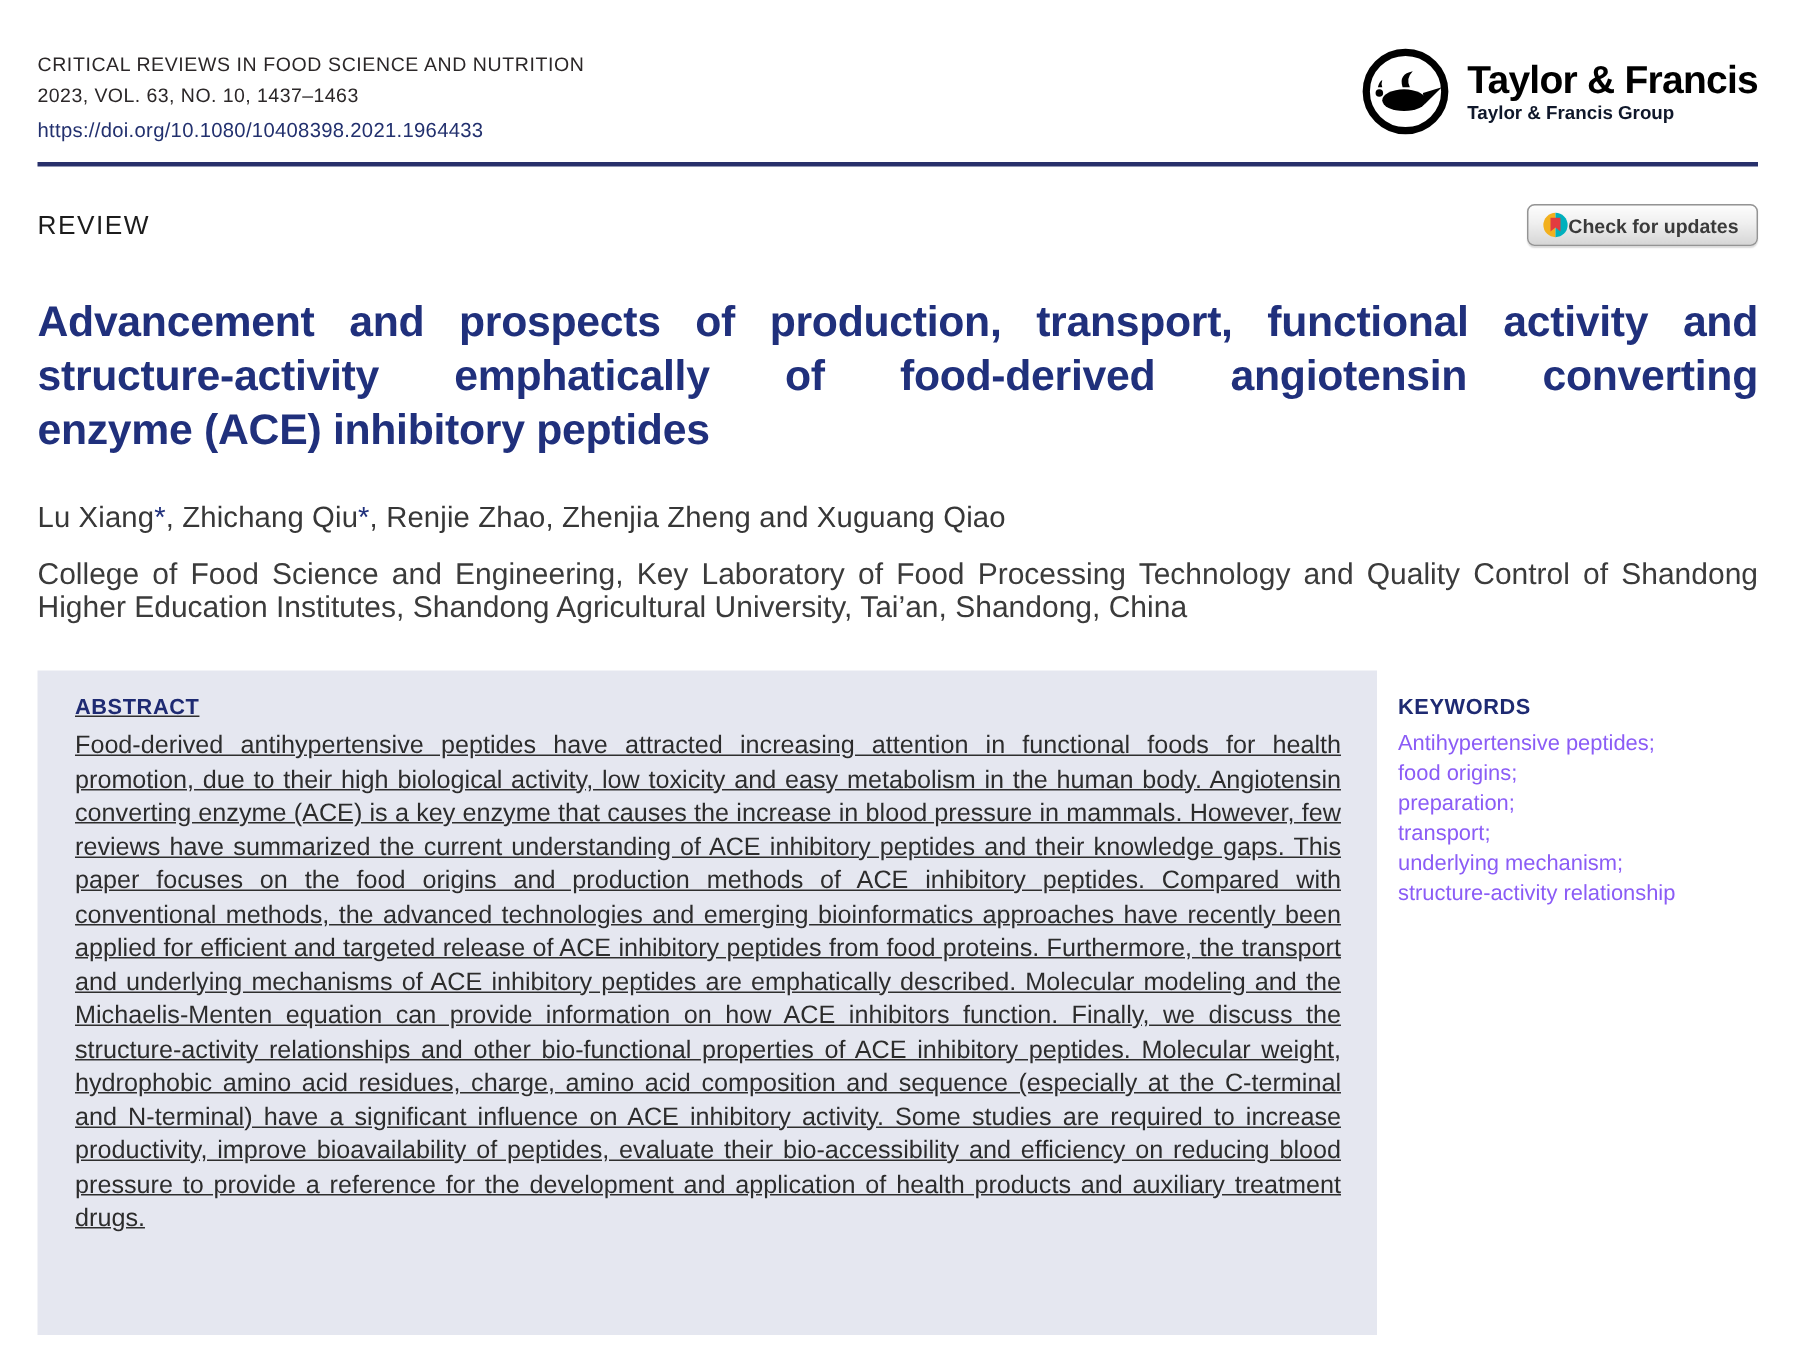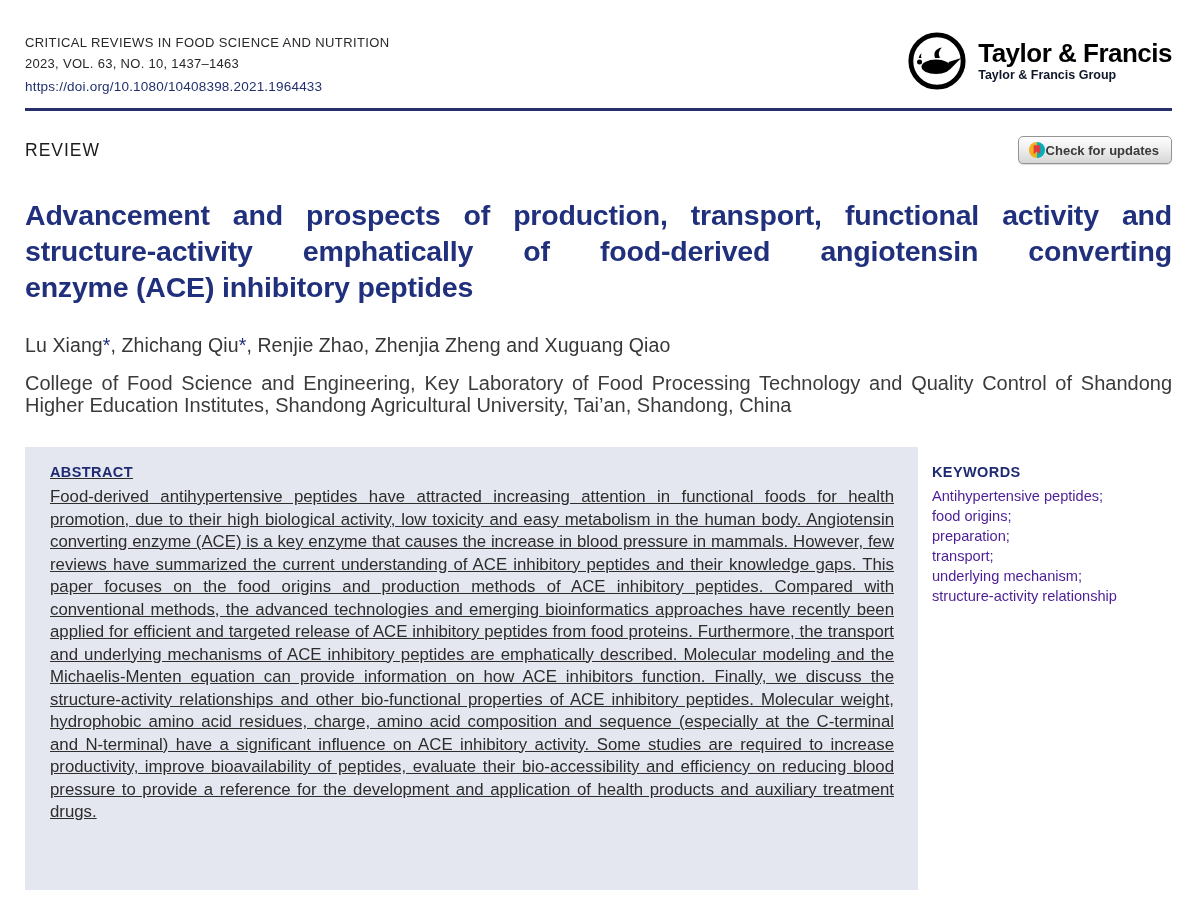--- a/index.html
+++ b/index.html
@@ -71,21 +71,21 @@
     text-decoration: underline;
   }
   .abstract-heading, .keywords-heading {
     font-size: 14.5px; font-weight: 700; color: #1e2a72; letter-spacing: 0.4px;
   }
   .abstract-text {
     margin-top: 6px; font-size: 16.8px; line-height: 22.5px;
     color: #2c2c2c; text-align: justify;
   }
   .keywords-col { flex: 1 1 auto; margin-left: 14px; padding-top: 17px; }
-  .kw-line { font-size: 14.6px; line-height: 20px; color: #4c1d95; margin-top: 0; }
+  .kw-line { font-size: 14.6px; line-height: 20px; color: #8b5cf6; margin-top: 0; }
   .keywords-list { margin-top: 6px; }
 </style>
 </head>
 <body>
 
 <div class="page">
 
   <div class="header-row">
     <div class="journal-block">
       <div class="journal-name">CRITICAL REVIEWS IN FOOD SCIENCE AND NUTRITION</div>

